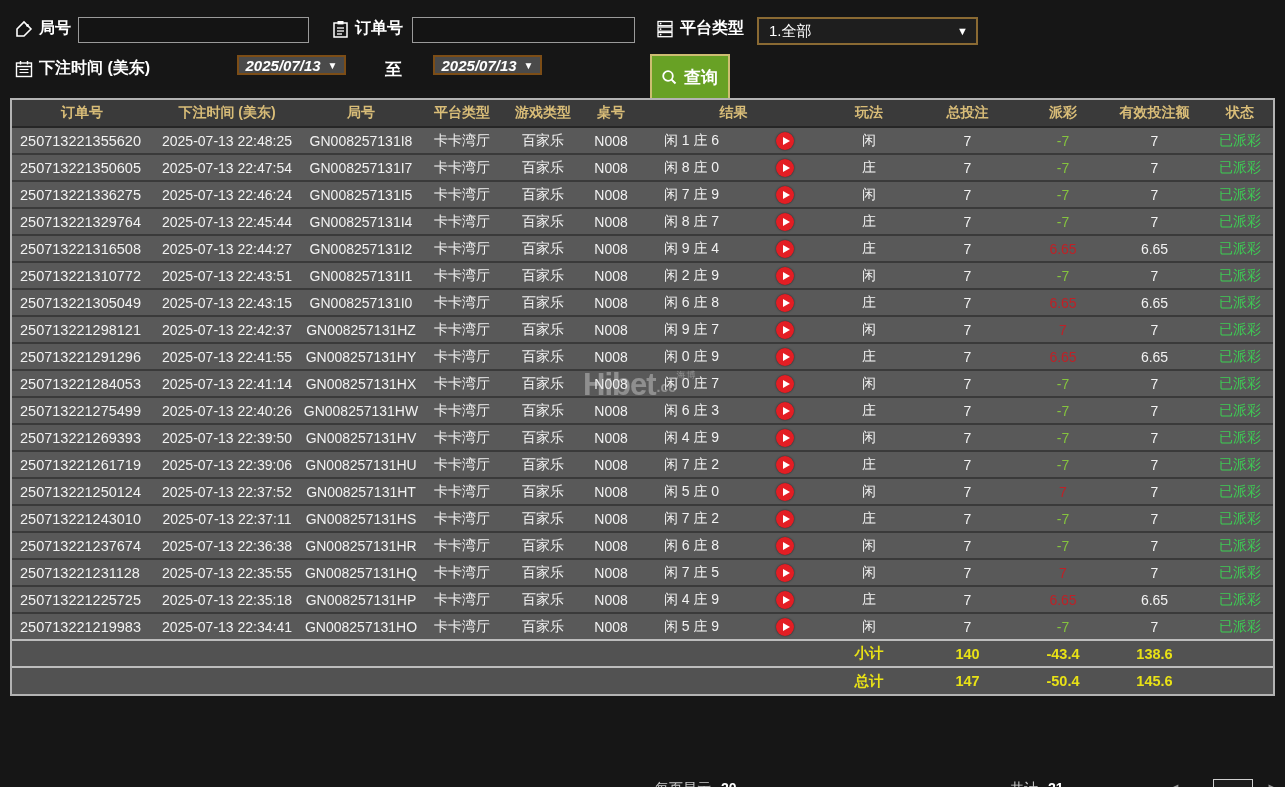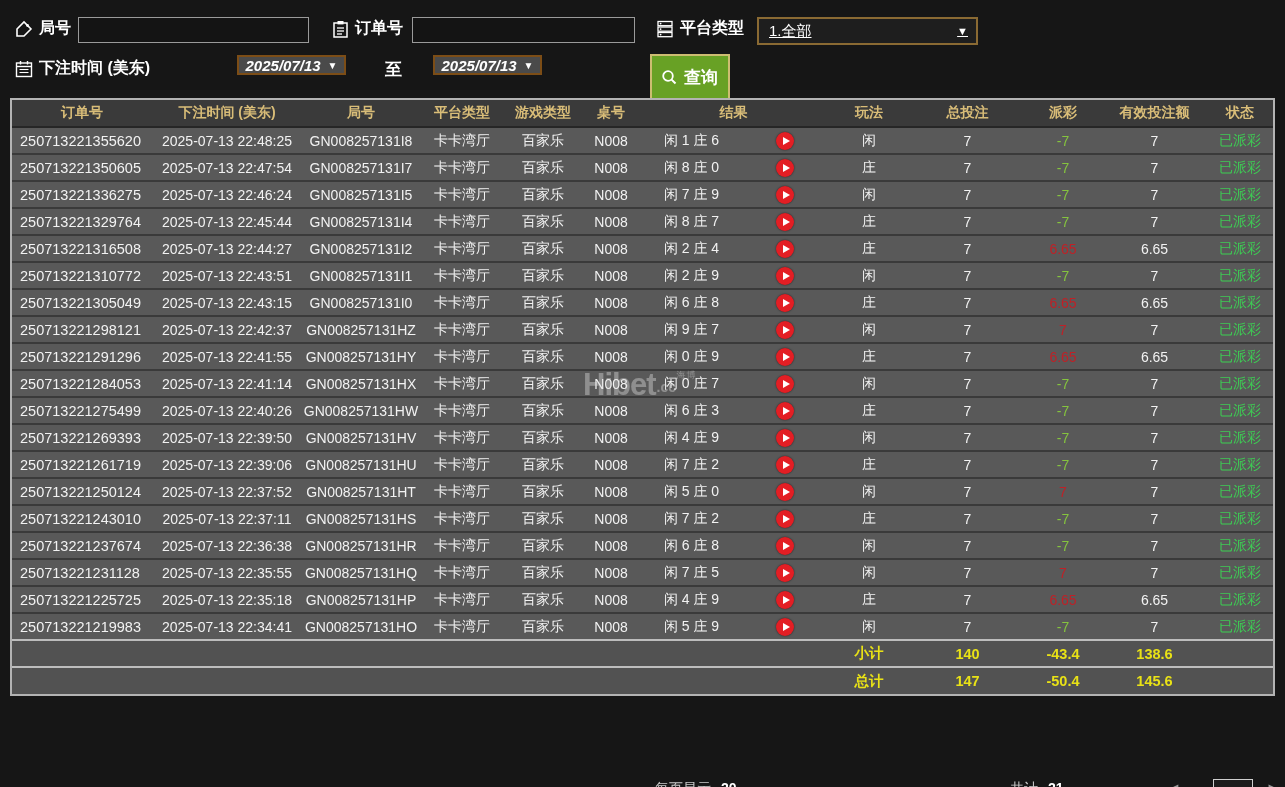--- a/index.html
+++ b/index.html
@@ -97,21 +97,21 @@
           <rect x="2" y="1.5" width="14" height="4.2" fill="none" stroke="#fff" stroke-width="1.3"></rect>
           <rect x="2" y="7" width="14" height="4.2" fill="none" stroke="#fff" stroke-width="1.3"></rect>
           <rect x="2" y="12.5" width="14" height="4.2" fill="none" stroke="#fff" stroke-width="1.3"></rect>
           <circle cx="4.6" cy="3.6" r="0.9" fill="#fff"></circle>
           <circle cx="4.6" cy="9.1" r="0.9" fill="#fff"></circle>
           <circle cx="4.6" cy="14.6" r="0.9" fill="#fff"></circle>
         </svg>
     </span>
     <span>平台类型</span>
   </div>
-  <div class="select-box" style="left:757px;top:17px;width:221px;text-decoration:underline;">
+  <div class="select-box" style="left:757px;top:17px;width:221px;">
     <span>1.全部</span>
     <span class="caret">▼</span>
   </div>
 
   <div class="flabel" style="left:14px;top:58px;">
     <span class="ficon">
       <svg width="18" height="18" viewBox="0 0 18 18">
           <rect x="1.5" y="3" width="15" height="13.5" fill="none" stroke="#fff" stroke-width="1.4"></rect>
           <line x1="1.5" y1="6.5" x2="16.5" y2="6.5" stroke="#fff" stroke-width="1.4"></line>
           <line x1="5.5" y1="1" x2="5.5" y2="4.5" stroke="#fff" stroke-width="1.4"></line>
@@ -254,21 +254,21 @@
     <td>7</td>
     <td class="status">已派彩</td>
   </tr>
         <tr>
     <td class="order">250713221316508</td>
     <td>2025-07-13 22:44:27</td>
     <td>GN008257131I2</td>
     <td>卡卡湾厅</td>
     <td>百家乐</td>
     <td>N008</td>
-    <td>闲 2 庄 4</td>
+    <td>闲 9 庄 4</td>
     <td>
       <span class="play-wrap">
               <span class="tri"></span>
             </span>
     </td>
     <td>庄</td>
     <td>7</td>
     <td class="payout pos">6.65</td>
     <td>6.65</td>
     <td class="status">已派彩</td>

